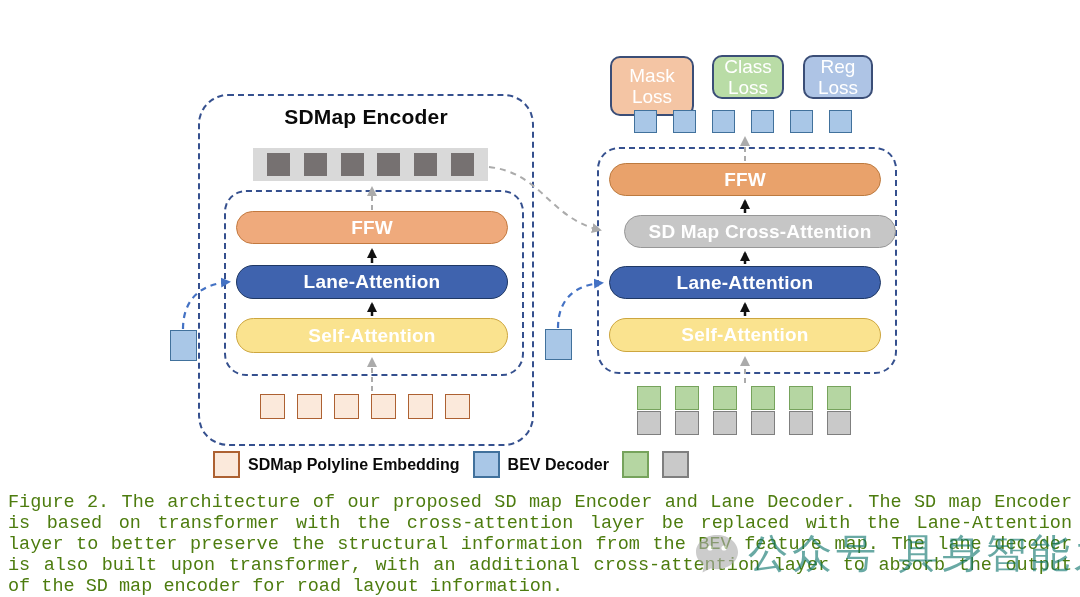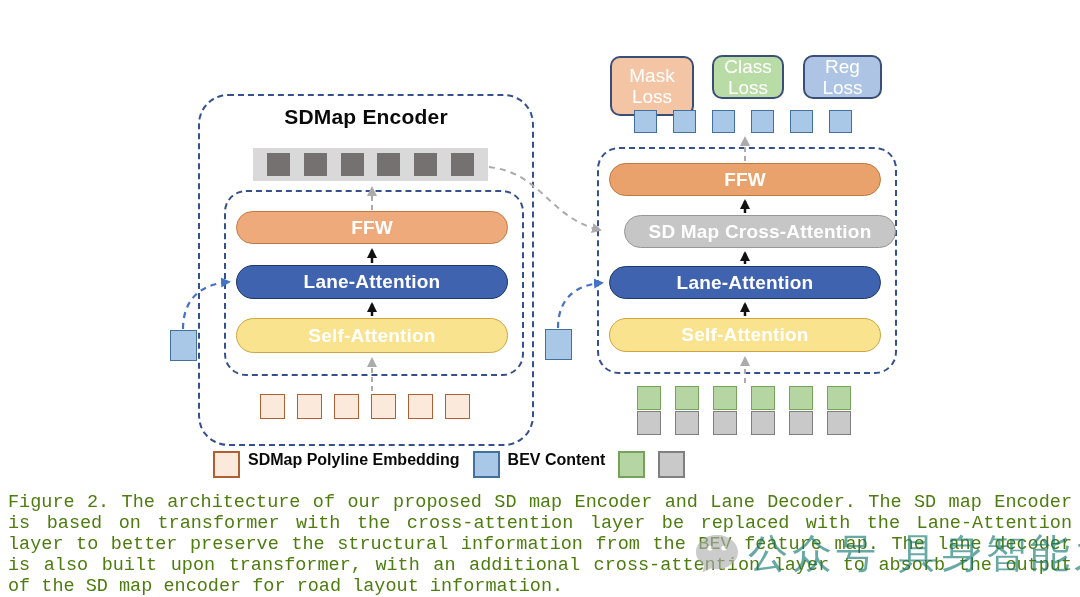--- a/index.html
+++ b/index.html
@@ -54,25 +54,25 @@
   .bev-big{position:absolute;width:27px;height:31px;background:#A9C7E7;border:1.5px solid #41719C;box-sizing:border-box;}
   #enc-bev{left:170px;top:330px;}
   #dec-bev{left:545px;top:329px;}
 
   
   .loss{position:absolute;border:2px solid #3B4E77;border-radius:10px;color:#ffffff;
     font-size:19px;line-height:21px;display:flex;align-items:center;justify-content:center;
     text-align:center;box-sizing:border-box;padding:1px 4px;}
   #loss-mask {left:610px;top:56px;width:84px;height:60px;}
   #loss-class{left:712px;top:55px;width:72px;height:44px;}
-  #loss-reg  {left:803px;top:55px;width:79px;height:44px;}
+  #loss-reg  {left:803px;top:55px;width:70px;height:44px;}
 
   
   #legend{position:absolute;left:213px;top:451px;display:flex;align-items:center;gap:13px;}
-  .leg-item{display:flex;gap:8px;}
+  .leg-item{display:flex;align-items:center;gap:8px;}
   .leg-sq{width:27px;height:27px;border:2px solid #000;box-sizing:border-box;}
   .leg-label{font-size:16px;font-weight:700;color:#0a0a0a;white-space:nowrap;}
 
   
   #arrows{position:absolute;left:0;top:0;pointer-events:none;z-index:5;}
 
   
   #caption{position:absolute;left:8px;top:492px;width:1064px;
     font-family:Liberation Mono, monospace;font-size:18.5px;line-height:21px;
     text-align:justify;color:#4d7c0f;}
@@ -202,21 +202,21 @@
     <path d="M558,328 C558,302 572,285 602,283" stroke="#4472C4" stroke-width="2.2" stroke-dasharray="6,5" fill="none" marker-end="url(#mBl)"></path>
   </svg>
 
   <div id="legend">
     <div class="leg-item">
       <div class="leg-sq" style="background: rgb(251, 233, 219); border-color: rgb(173, 97, 50);"></div>
       <div class="leg-label">SDMap Polyline Embedding</div>
     </div>
     <div class="leg-item">
       <div class="leg-sq" style="background: rgb(169, 199, 231); border-color: rgb(65, 113, 156);"></div>
-      <div class="leg-label">BEV Content</div>
+      <div class="leg-label">BEV Decoder</div>
     </div>
     <div class="leg-item">
       <div class="leg-sq" style="background: rgb(181, 214, 162); border-color: rgb(118, 163, 92);"></div>
     </div>
     <div class="leg-item">
       <div class="leg-sq" style="background: rgb(201, 201, 201); border-color: rgb(127, 127, 127);"></div>
     </div>
   </div>
 
   <div id="caption">Figure 2.  The architecture of our proposed SD map Encoder and Lane Decoder.  The SD map Encoder is based on transformer with the cross-attention layer be replaced with the Lane-Attention layer to better preserve the structural information from the BEV feature map. The lane decoder is also built upon transformer, with an additional cross-attention layer to absorb the output of the SD map encoder for road layout information.</div>

